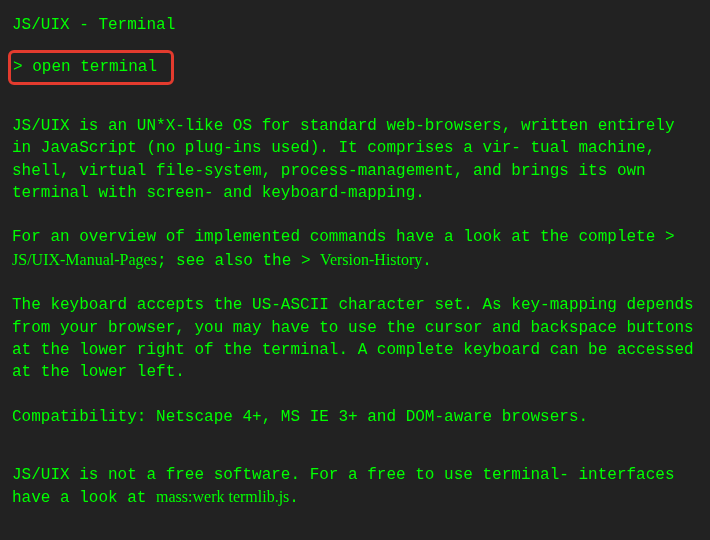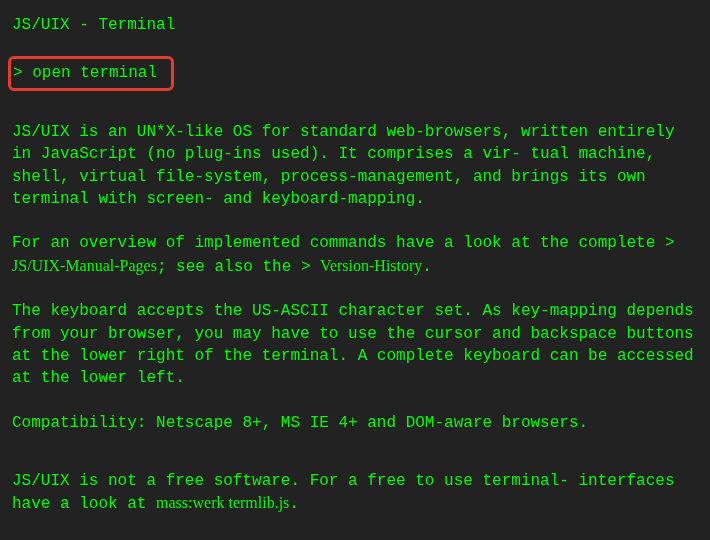--- a/index.html
+++ b/index.html
@@ -7,21 +7,21 @@
       background: #222222;
       color: #00ff00;
       font-family: "Courier New", Courier, monospace;
       font-size: 16px;
       line-height: 1.4;
       padding: 14px 12px;
       width: 710px;
       height: 540px;
     }
     .title {
-      margin-bottom: 20px;
+      margin-bottom: 14px;
     }
     .open-link-wrap {
       display: inline-block;
       border: 3px solid #e33b2e;
       border-radius: 6px;
       padding: 3px 14px 3px 2px;
       margin-left: -4px;
       margin-bottom: 30px;
       text-align: center;
     }
@@ -56,21 +56,21 @@
 </div>
 
 <div class="para">JS/UIX is an UN*X-like OS for standard web-browsers, written entirely in JavaScript (no plug-ins used). It comprises a vir-
 tual machine, shell, virtual file-system, process-management, and brings its own terminal with screen- and keyboard-mapping.</div>
 
 <div class="para"><span>For an overview of implemented commands have a look at the complete &gt; </span><a href="#" class="link">JS/UIX-Manual-Pages</a><span>; see also the &gt; </span><a href="#" class="link">Version-History</a><span>.</span></div>
 
 <div class="para">The keyboard accepts the US-ASCII character set.
 As key-mapping depends from your browser, you may have to use the cursor and backspace buttons at the lower right of the terminal. A complete keyboard can be accessed at the lower left.</div>
 
-<div class="para compat">Compatibility: Netscape 8+, MS IE 4+ and DOM-aware browsers.</div>
+<div class="para compat">Compatibility: Netscape 4+, MS IE 3+ and DOM-aware browsers.</div>
 
 <div class="para notfree"><span>JS/UIX is not a free software. For a free to use terminal-
 interfaces have a look at </span><a href="#" class="link">mass:werk termlib.js</a><span>.</span></div>
 
 
 
 
 
 
 </body></html>

